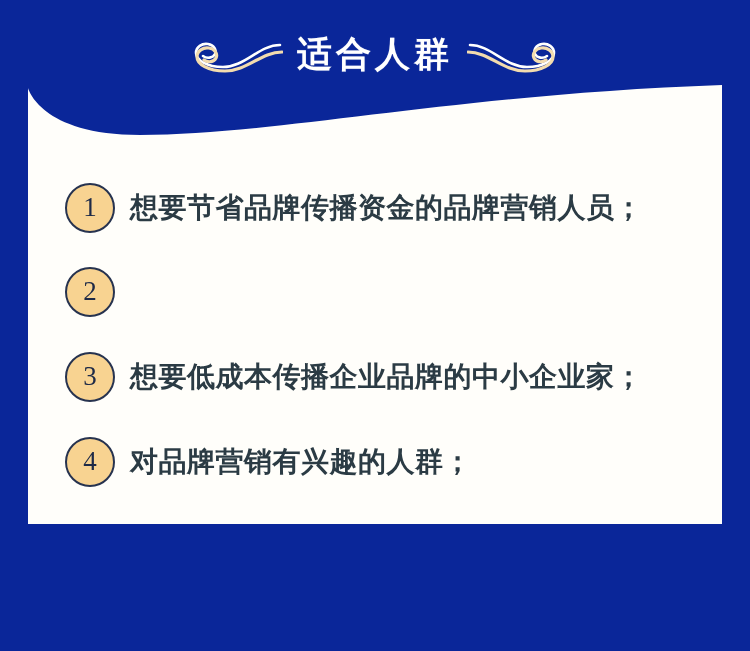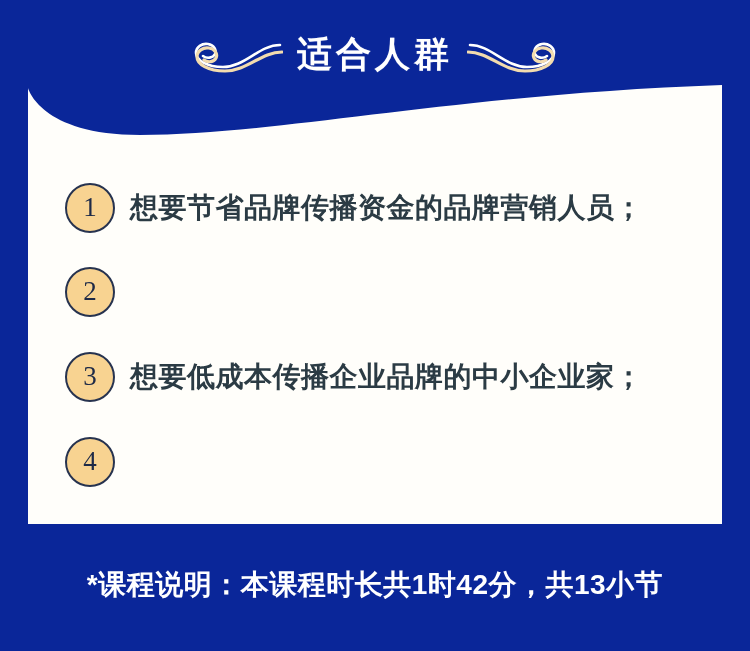--- a/index.html
+++ b/index.html
@@ -169,20 +169,20 @@
         <div class="num-badge">2</div>
       </div>
 
       <div class="list-item i2">
         <div class="num-badge">3</div>
         <div class="item-text">想要低成本传播企业品牌的中小企业家；</div>
       </div>
 
       <div class="list-item i3">
         <div class="num-badge">4</div>
+        <div class="item-text">对品牌营销有兴趣的人群；</div>
       </div>
 
     </div>
   </div>
 
-  <div id="footer-note">*课程说明：本课程时长共1时42分，共13小节</div>
 
 </div>
 
 </body></html>

